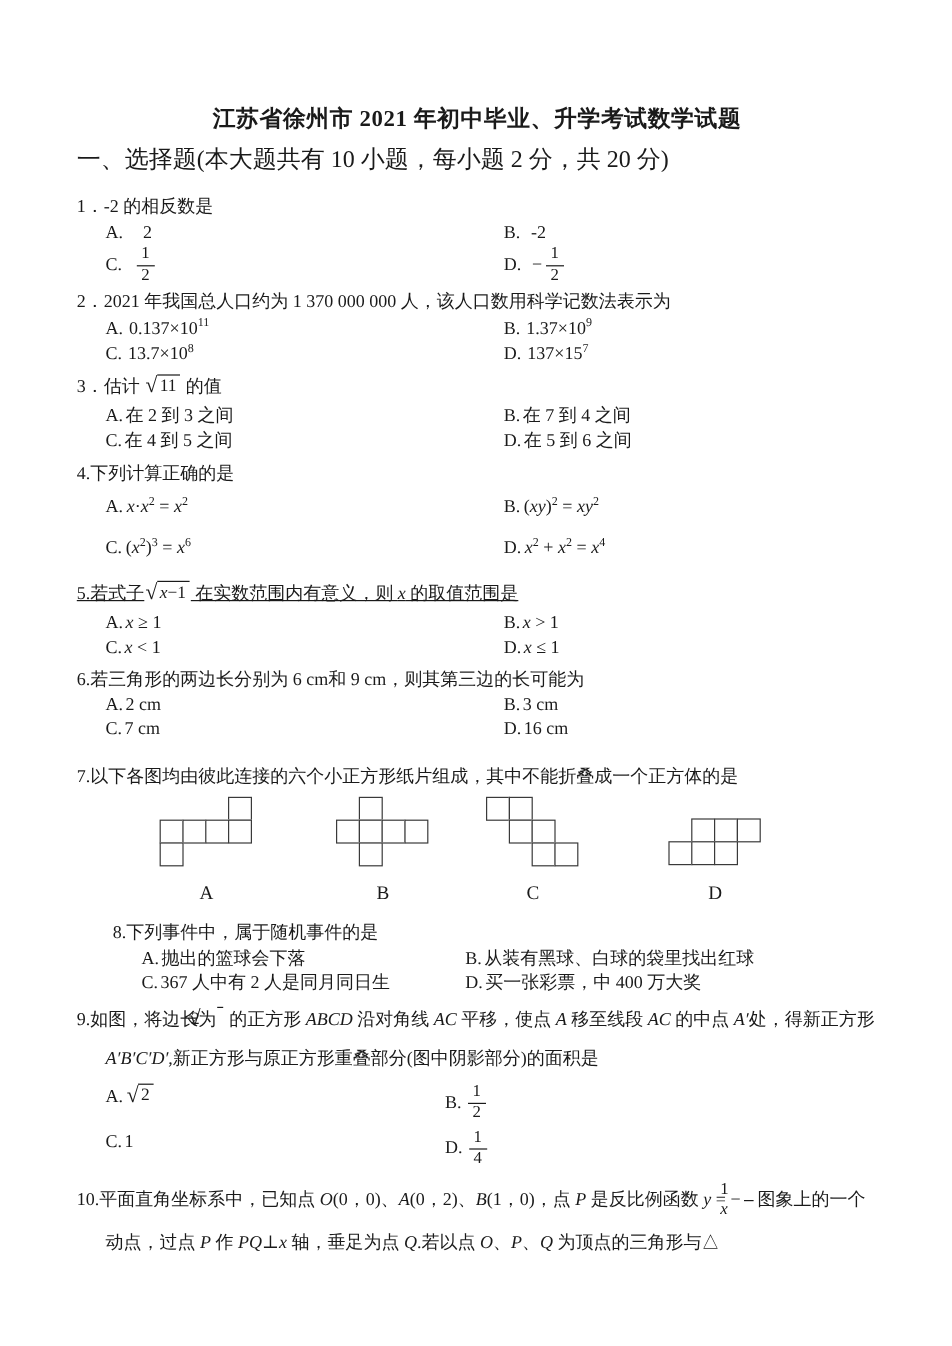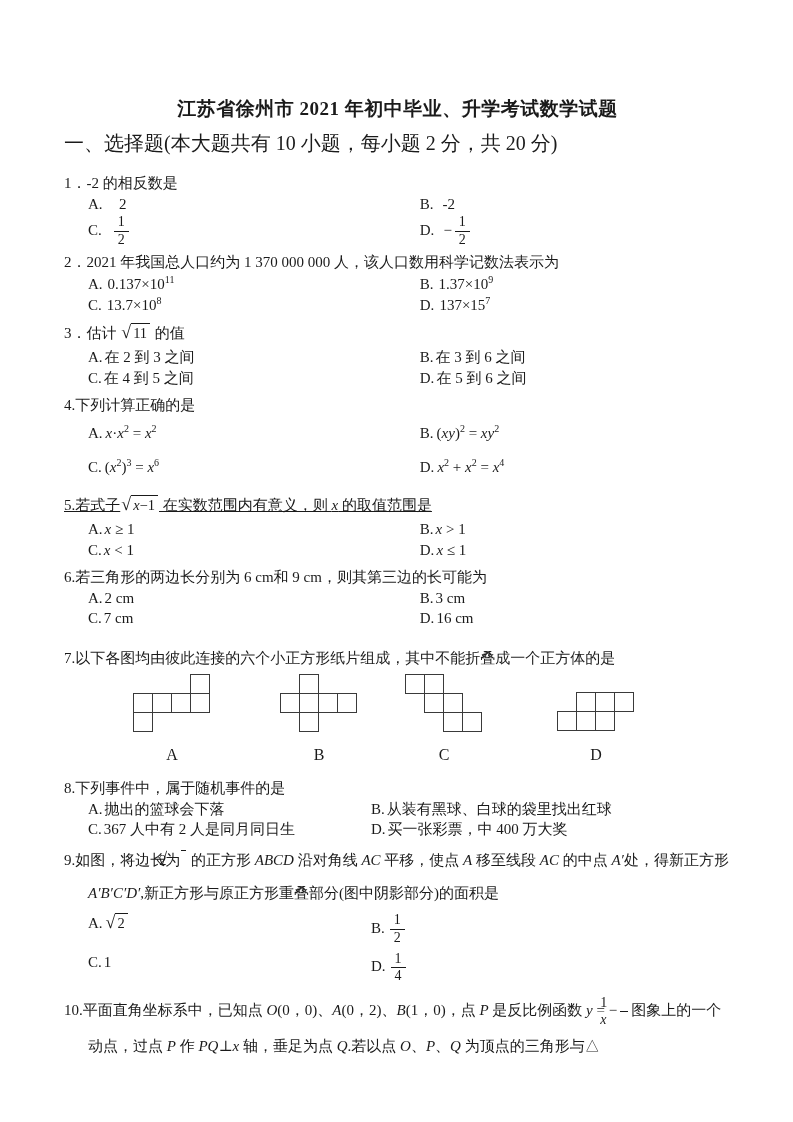--- a/index.html
+++ b/index.html
@@ -1,18 +1,18 @@
 <!DOCTYPE html>
 <html><head>
 <meta charset="utf-8">
 <style>
   html,body{margin:0;padding:0;background:#ffffff;}
   .page{position:relative;width:793px;height:1122px;background:#fff;color:#1a1a1a;
         font-family:"Liberation Serif",serif;font-size:15px;overflow:hidden;}
-  .content{position:absolute;left:64px;top:96px;width:667px;}
+  .content{position:absolute;left:64px;top:86px;width:667px;}
 
   .title{font-size:19px;font-weight:bold;text-align:center;margin:0 0 10px 0;letter-spacing:.5px;}
   .section{font-size:20px;line-height:22px;margin-bottom:18px;}
 
   .q{margin-bottom:3px;}
   .stem{line-height:22px;}
   .hang{padding-left:24px;text-indent:-24px;}
 
   .opt-row{display:flex;padding-left:24px;line-height:21px;align-items:flex-start;}
   .opt{display:flex;align-items:baseline;}
@@ -40,21 +40,21 @@
   .q2 .stem{line-height:24px;margin-top:2px;}
   .q3{margin-top:3px;margin-bottom:5px;}
   .q3 .stem{line-height:28px;}
   .q4{margin-top:2px;margin-bottom:7px;}
   .q4 .opt-row{padding-top:7px;padding-bottom:6px;}
   .q5 .stem{line-height:28px;text-decoration:underline;}
   .q5{margin-bottom:5px;}
   .q6 .opt-row{line-height:20px;}
   .q7{margin-top:19px;}
   .q8 .opt-row{line-height:20px;}
-  .q8{margin-bottom:5px;}
+  .q8{margin-bottom:5px;margin-left:30px;}
   .q9{margin-top:5px;}
   .q9 .stem{line-height:33px;}
   .q9 .opt-row{padding-top:3px;padding-bottom:3px;}
   .q10{margin-top:5px;}
   .q10 .stem{line-height:36px;}
 
   
   .figrow{position:relative;height:100px;margin-top:5px;}
   .figbox{position:absolute;top:0;height:100px;width:78px;}
   .figbox:nth-child(1){left:69px;}
@@ -131,21 +131,21 @@
               <span class="sqrt-sign">√</span>
               <span class="sqrt-rad"><span class="math">11</span></span>
             </span><span class="cn"> 的值</span></div>
           <div class="opt-row">
             <div class="opt opt-first">
               <span class="opt-label">A.</span>
               <span class="opt-content"><span class="cn">在 2 到 3 之间</span></span>
             </div>
             <div class="opt">
               <span class="opt-label">B.</span>
-              <span class="opt-content"><span class="cn">在 3 到 6 之间</span></span>
+              <span class="opt-content"><span class="cn">在 7 到 4 之间</span></span>
             </div>
           </div>
           <div class="opt-row">
             <div class="opt opt-first">
               <span class="opt-label">C.</span>
               <span class="opt-content"><span class="cn">在 4 到 5 之间</span></span>
             </div>
             <div class="opt">
               <span class="opt-label">D.</span>
               <span class="opt-content"><span class="cn">在 5 到 6 之间</span></span>

